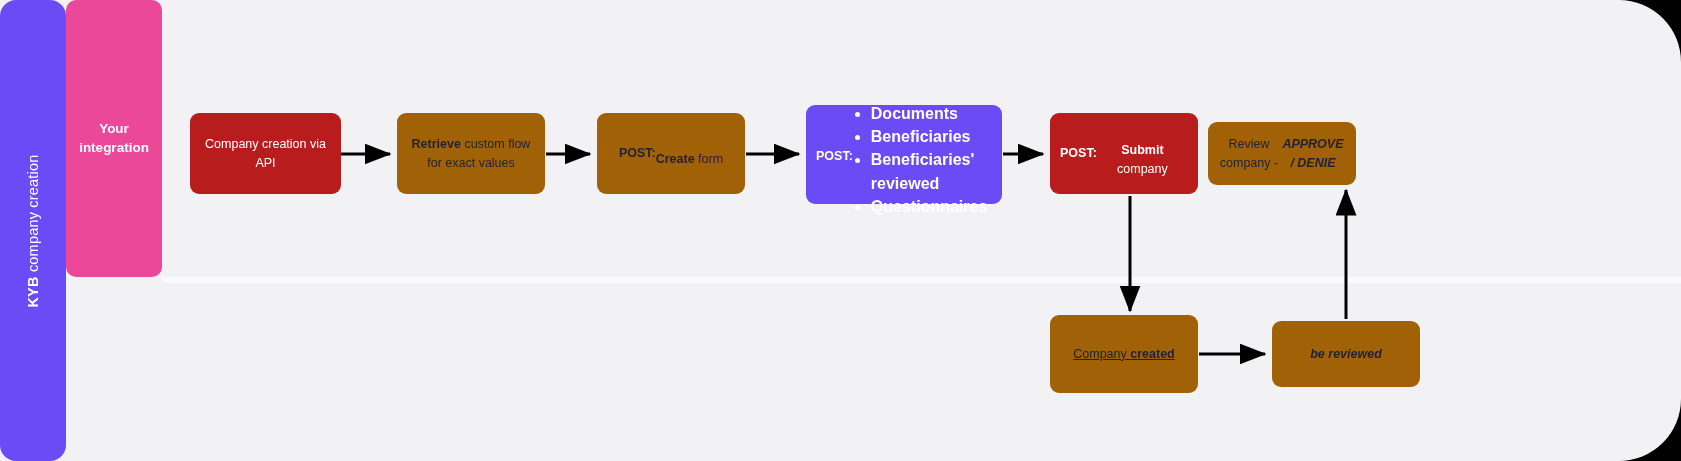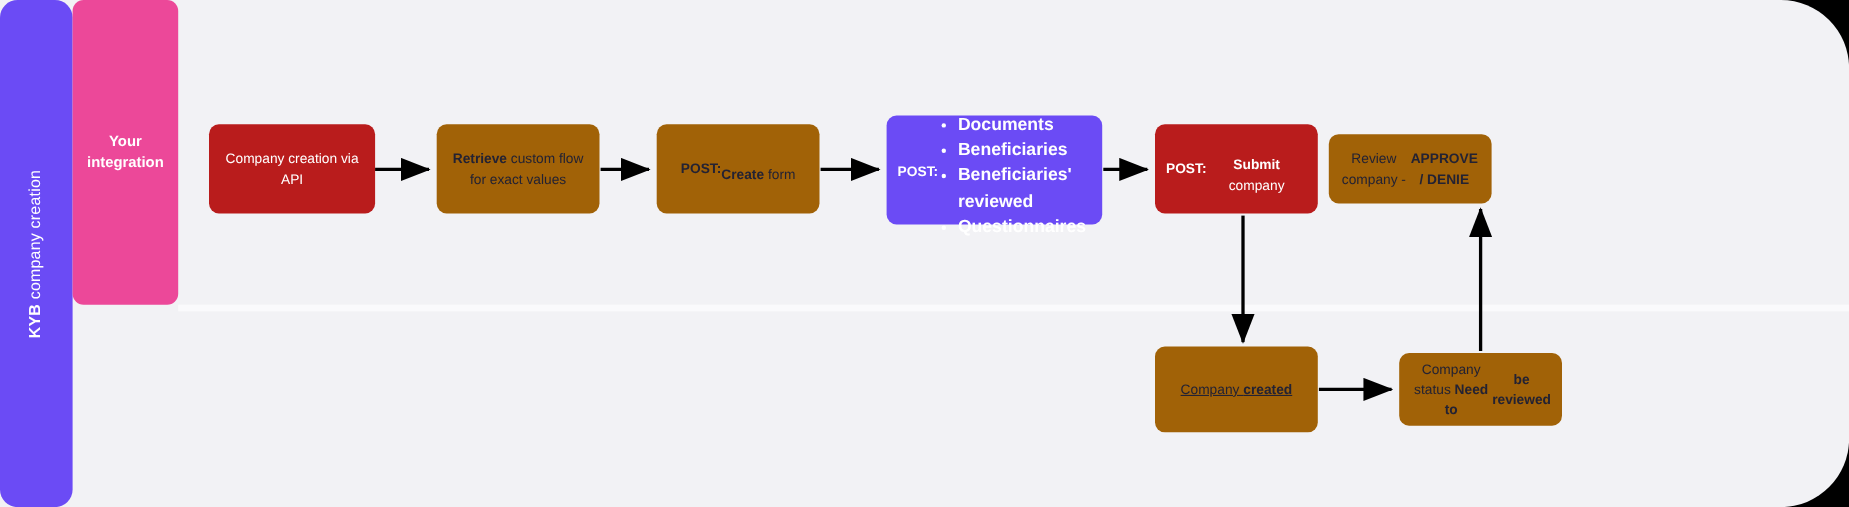--- a/index.html
+++ b/index.html
@@ -87,21 +87,21 @@
     text-align: center;
     font-size: 12.5px;
     line-height: 1.45;
     padding: 6px 10px;
   }
   .node.green  { background: #b91c1c; color: #FFFFFF; }
   .node.purple { background: #6B4BF5; color: #FFFFFF; }
   .node.lav    { background: #a16207; color: #232233; justify-content: center; }
 
   .node b  { font-weight: 700; }
-  .node .bi { font-weight: 700; }
+  .node .bi { font-weight: 700; font-style: italic; }
 
   .node-title {
     font-weight: 700;
     font-size: 12.5px;
   }
   .node-sub { margin-top: 12px; }
 
   
   .bullets {
     margin: 7px 0 0 0;
@@ -179,23 +179,20 @@
       <div class="bi">APPROVE / DENIE</div>
     </div>
 
     <div class="node lav" style="left:1050px; top:315px; width:148px; height:78px;text-decoration:underline;">
       <div>
         <span>Company </span><b>created</b>
       </div>
     </div>
 
     <div class="node lav" style="left:1272px; top:321px; width:148px; height:66px;">
-      <div>
-        <span>Company status </span><span class="bi">Need to</span>
-      </div>
       <div class="bi">be reviewed</div>
     </div>
 
     <div class="conn" style="left:0; top:0; width:1681px; height:461px;">
       <svg width="1681" height="461" viewBox="0 0 1681 461">
         <defs>
           <marker id="arrowhead" markerWidth="9" markerHeight="7" refX="8.5" refY="3.5" orient="auto" markerUnits="strokeWidth">
             <polygon points="0 0, 9 3.5, 0 7" fill="#000000"></polygon>
           </marker>
         </defs>

